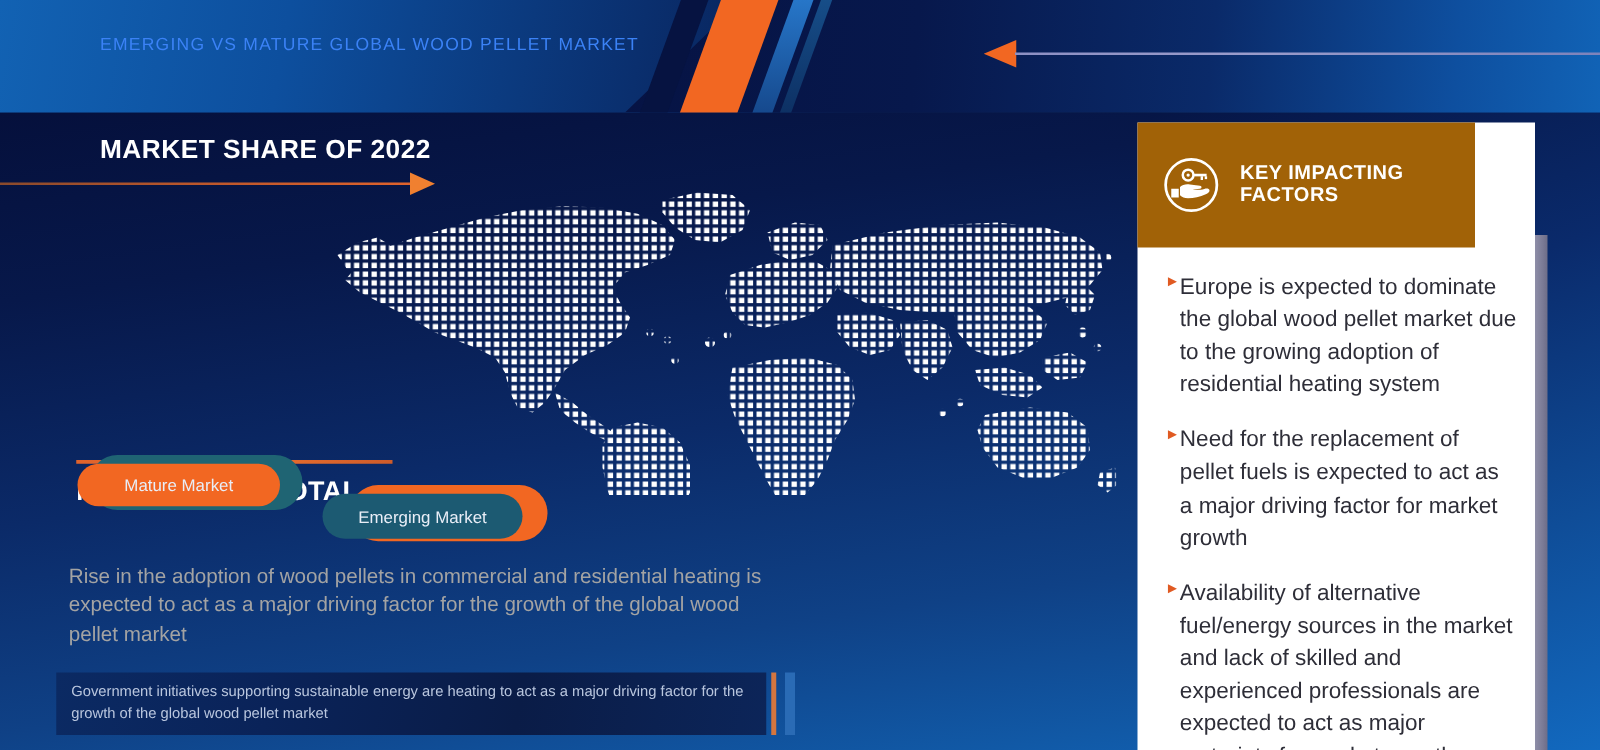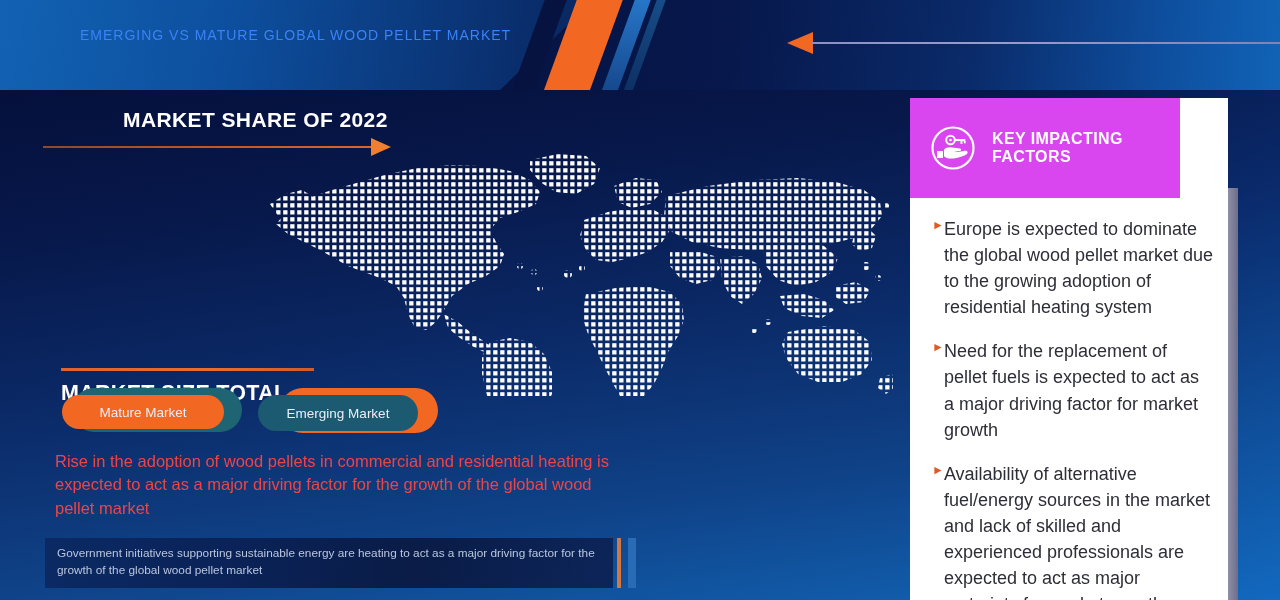--- a/index.html
+++ b/index.html
@@ -49,21 +49,21 @@
   #main-bg {
     position:absolute; left:0; top:90px; width:1280px; height:510px;
     background:linear-gradient(172deg,#05103c 0%,#07184a 22%,#0b2a68 48%,#0f4186 72%,#1159a6 90%,#1366bb 100%);
   }
   #main-bg-right-glow {
     position:absolute; right:0; top:90px; width:360px; height:510px;
     background:linear-gradient(160deg,#061545 0%,#0a2a6b 35%,#0f4d98 70%,#1269bf 100%);
   }
 
   
-  #share-heading-wrap { position:absolute; left:0; top:108px; width:360px; height:50px;margin-left:43px; }
+  #share-heading-wrap { position:absolute; left:0; top:108px; width:360px; height:50px; }
   #share-heading {
     position:absolute; left:80px; top:0;
     color:#ffffff; font-weight:bold; font-size:21px; letter-spacing:0.4px;
   }
   #share-rule {
     position:absolute; left:0; top:38px; width:330px; height:2px;
     background:linear-gradient(90deg,#8a4a2c 0%,#b9562b 45%,#e0632c 100%);
   }
   #share-arrow {
     position:absolute; left:328px; top:30px;
@@ -93,32 +93,32 @@
   .pill-group { position:absolute; height:48px; }
   .pill-back {
     position:absolute; border-radius:24px;
   }
   .pill-front {
     position:absolute; border-radius:24px;
     display:flex; align-items:center; justify-content:center;
     color:#e9eef7; font-size:13.5px;
   }
 
-  #pill-mature { left:62px; top:388px; width:180px; }
+  #pill-mature { left:62px; top:364px; width:180px; }
   #pill-mature .pill-back  { left:10px; top:0;  width:170px; height:44px; background:#1f6473; }
   #pill-mature .pill-front { left:0;   top:7px; width:162px; height:34px; background:#f26722; }
 
   #pill-emerging { left:258px; top:388px; width:180px; }
   #pill-emerging .pill-back  { left:22px; top:0;  width:158px; height:45px; background:#f26722; }
   #pill-emerging .pill-front { left:0;   top:7px; width:160px; height:36px; background:#1c5a72;text-align:right; }
 
   
   #body-paragraph {
     position:absolute; left:55px; top:450px; width:575px;
-    color:#ef4444; font-size:16.5px; line-height:1.42;
+    color:#a3a3a3; font-size:16.5px; line-height:1.42;
   }
 
   
   #bottom-note-panel {
     position:absolute; left:45px; top:538px; width:568px; height:50px;
     background:linear-gradient(100deg,#0b2a63 0%,#0a2359 30%,#0a1c47 65%,#0c2559 100%);
   }
   #bottom-note-text {
     position:absolute; left:12px; top:7px; width:545px;
     color:#b9c6de; font-size:11.8px; line-height:1.45;
@@ -136,21 +136,21 @@
   #right-panel-shadow {
     position:absolute; left:1228px; top:188px; width:10px; height:412px;
     background:linear-gradient(90deg,#8e8ea8 0%,#7b7b96 60%,#6d6d88 100%);
   }
   #right-panel {
     position:absolute; left:910px; top:98px; width:318px; height:502px;
     background:#ffffff;
   }
   #kif-header {
     position:absolute; left:0; top:0; width:270px; height:100px;
-    background:#d946ef;
+    background:#a16207;
     display:flex; align-items:center;
   }
   #kif-icon { margin-left:20px; width:46px; height:46px; flex:0 0 46px; }
   #kif-title {
     margin-left:16px; color:#ffffff; font-weight:bold;
     font-size:16px; letter-spacing:0.4px;
   }
 
   #kif-list {
     position:absolute; left:0; top:118px; width:318px; padding:0 14px 0 8px;

